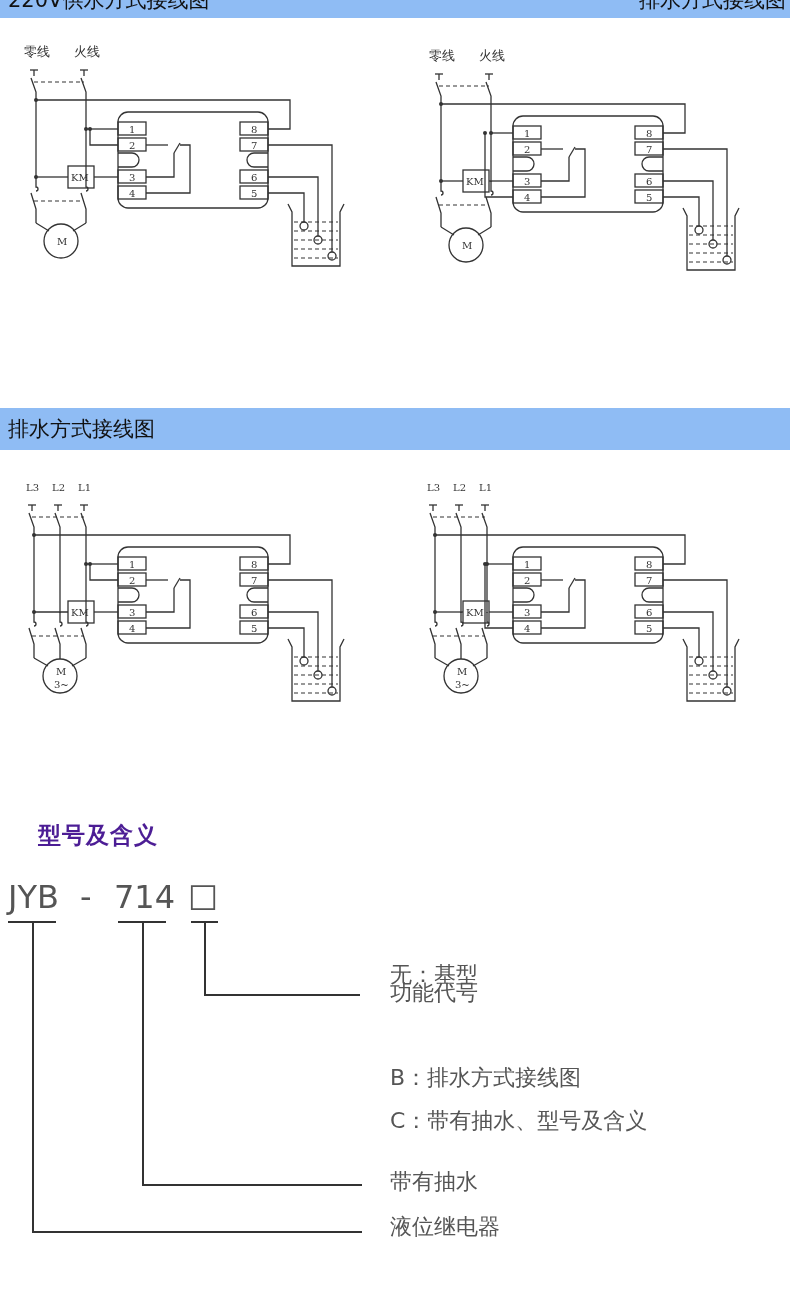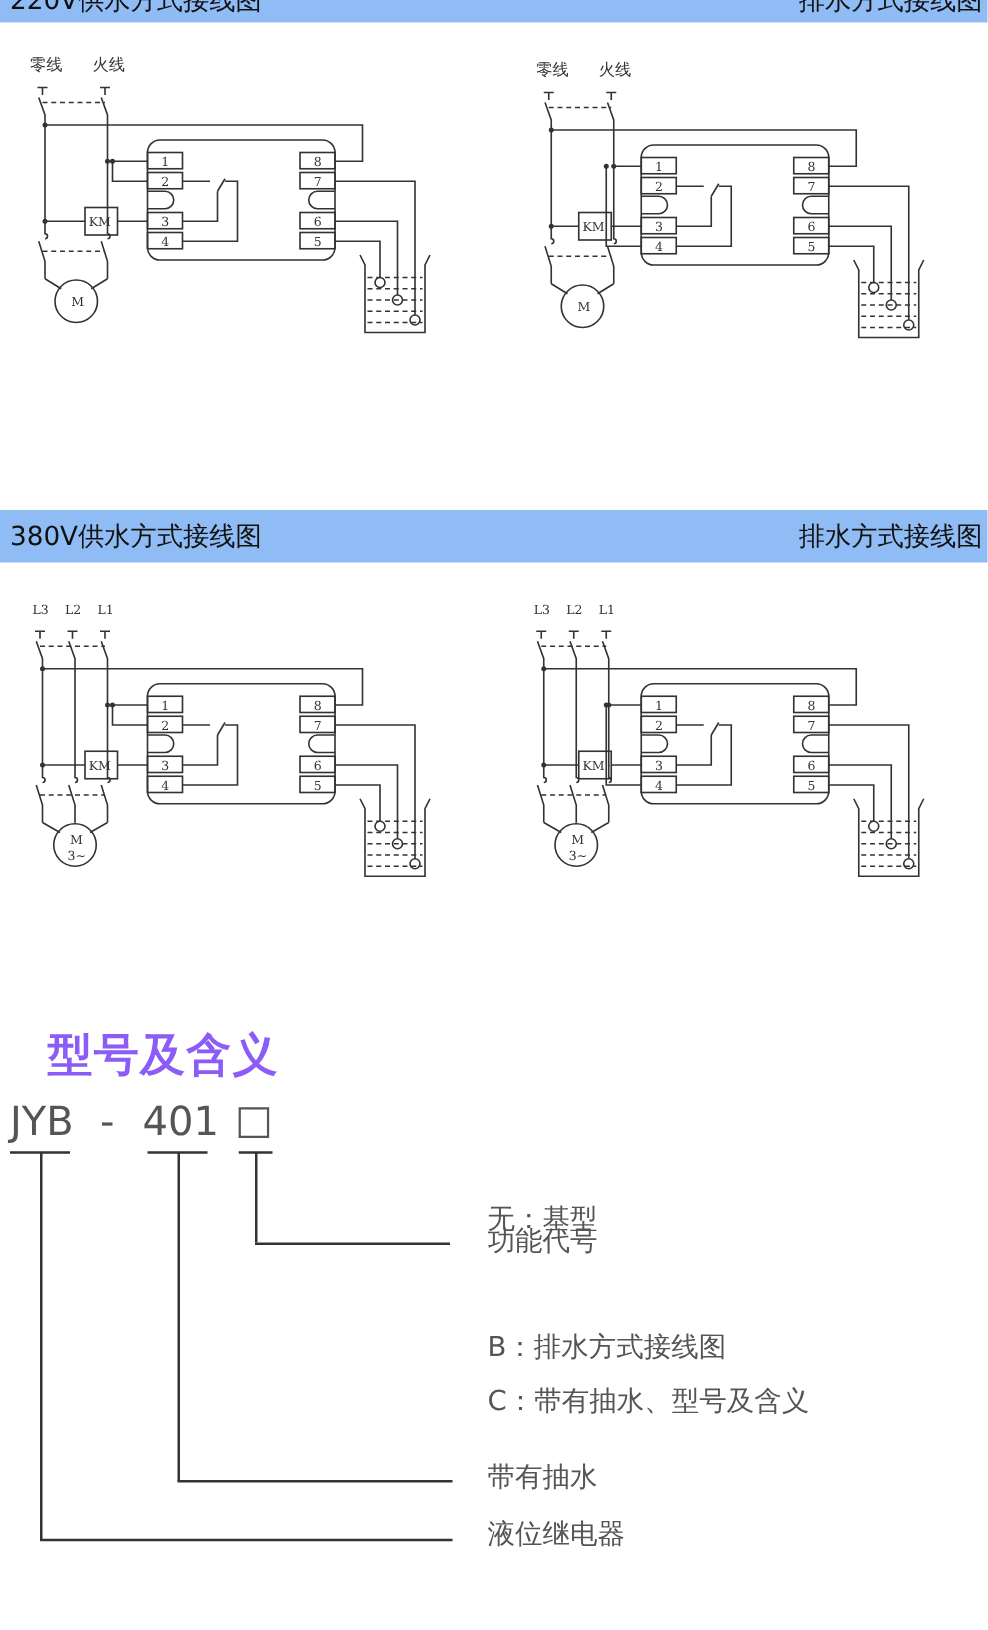--- a/index.html
+++ b/index.html
@@ -11,35 +11,34 @@
   .band span { white-space:nowrap; }
   #band1 { top:-16px; height:34px; padding-top:0; }
   #band1 span { position:relative; top:-1px; }
   #band2 { top:408px; height:42px; }
   svg.diag { position:absolute; }
   .wire { stroke:#333; stroke-width:1.3; fill:none; }
   .dash { stroke:#333; stroke-width:1.2; fill:none; stroke-dasharray:4 3; }
   .lbl { font-family:"DejaVu Serif", "Liberation Serif", serif; font-size:10px; fill:#333; }
   .lblcn { font-family:"DejaVu Sans", sans-serif; font-size:13px; fill:#333; }
   .dot { fill:#333; }
-  .ttl { position:absolute; left:38px; top:820px; font-size:36px; font-weight:bold; color:#8b5cf6; letter-spacing:1px; }
+  .ttl { position:absolute; left:38px; top:820px; font-size:23px; font-weight:bold; color:#4c1d95; letter-spacing:1px; }
   .model { position:absolute; top:878px; font-size:32px; color:#555; }
   .mline { position:absolute; background:#333; }
   .desc { position:absolute; left:390px; font-size:22px; color:#555; white-space:nowrap; }
 </style>
 </head>
 <body>
 
 <div class="band" id="band1">
   <span>220V供水方式接线图</span>
   <span>排水方式接线图</span>
 </div>
 
 <div class="band" id="band2">
-  <span>380V供水方式接线图</span>
   <span>排水方式接线图</span>
 </div>
 
 <svg class="diag" id="d1" style="left:0;top:30px" width="390" height="260">
     <text x="24" y="26" class="lblcn">零线</text>
     <polyline points="30,40 38,40" class="wire"></polyline>
     <polyline points="34,40 34,46" class="wire"></polyline>
     <text x="74" y="26" class="lblcn">火线</text>
     <polyline points="80,40 88,40" class="wire"></polyline>
     <polyline points="84,40 84,46" class="wire"></polyline>
@@ -331,21 +330,21 @@
     <circle cx="304" cy="196" r="4" class="wire"></circle>
     <polyline points="268,147 318,147 318,206" class="wire"></polyline>
     <circle cx="318" cy="210" r="4" class="wire"></circle>
     <polyline points="268,115 332,115 332,222" class="wire"></polyline>
     <circle cx="332" cy="226" r="4" class="wire"></circle>
   </svg>
 
 <div class="ttl">型号及含义</div>
 <div class="model" style="left:8px">JYB</div>
 <div class="model" style="left:80px">-</div>
-<div class="model" style="left:114px">401</div>
+<div class="model" style="left:114px">714</div>
 <div class="model" style="left:188px;top:876px">□</div>
 
 <div class="mline" style="left:8px;top:921px;width:48px;height:2px"></div>
 <div class="mline" style="left:118px;top:921px;width:48px;height:2px"></div>
 <div class="mline" style="left:191px;top:921px;width:27px;height:2px"></div>
 
 <div class="mline" style="left:32px;top:922px;width:1.5px;height:310px"></div>
 <div class="mline" style="left:32px;top:1231px;width:330px;height:1.5px"></div>
 <div class="mline" style="left:142px;top:922px;width:1.5px;height:263px"></div>
 <div class="mline" style="left:142px;top:1184px;width:220px;height:1.5px"></div>

